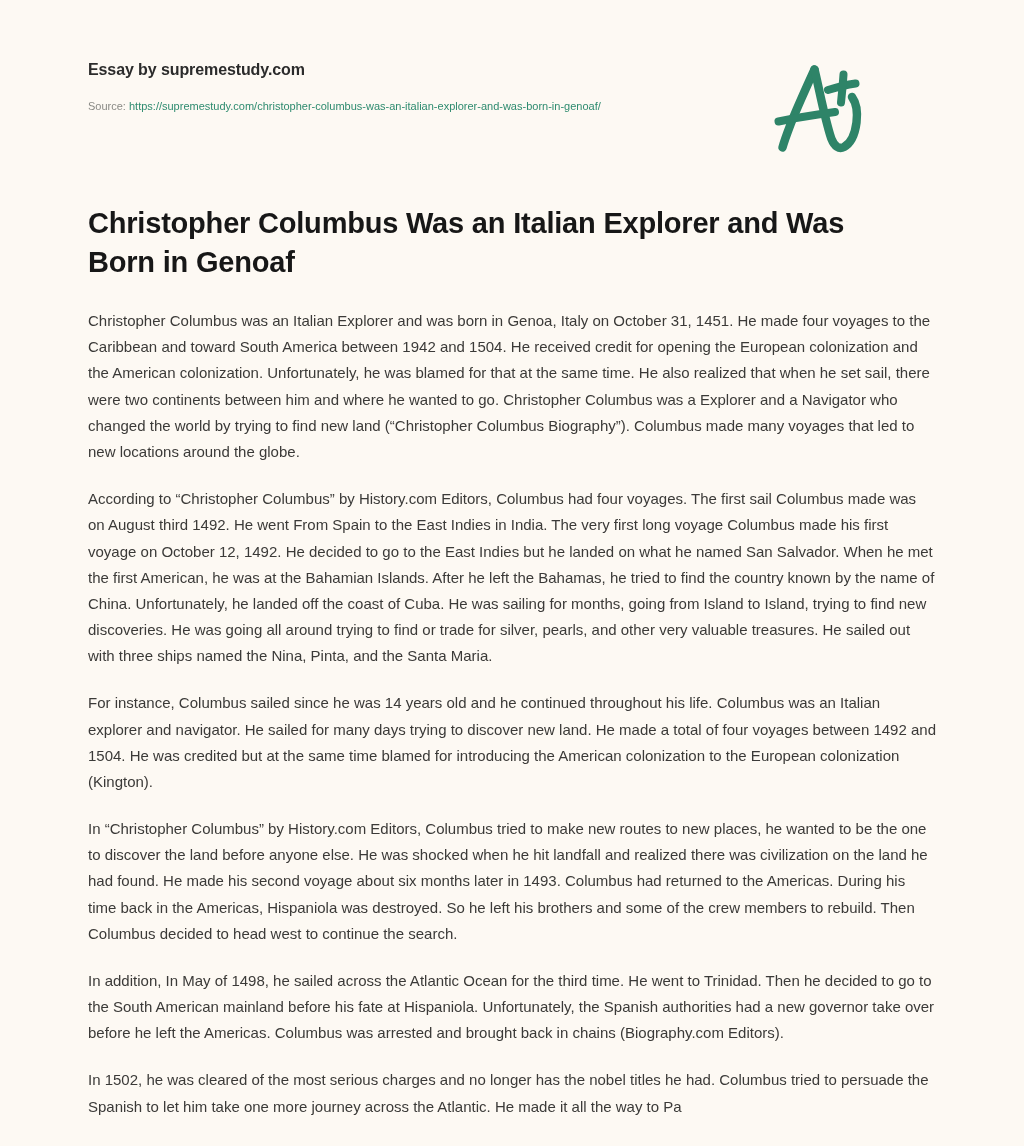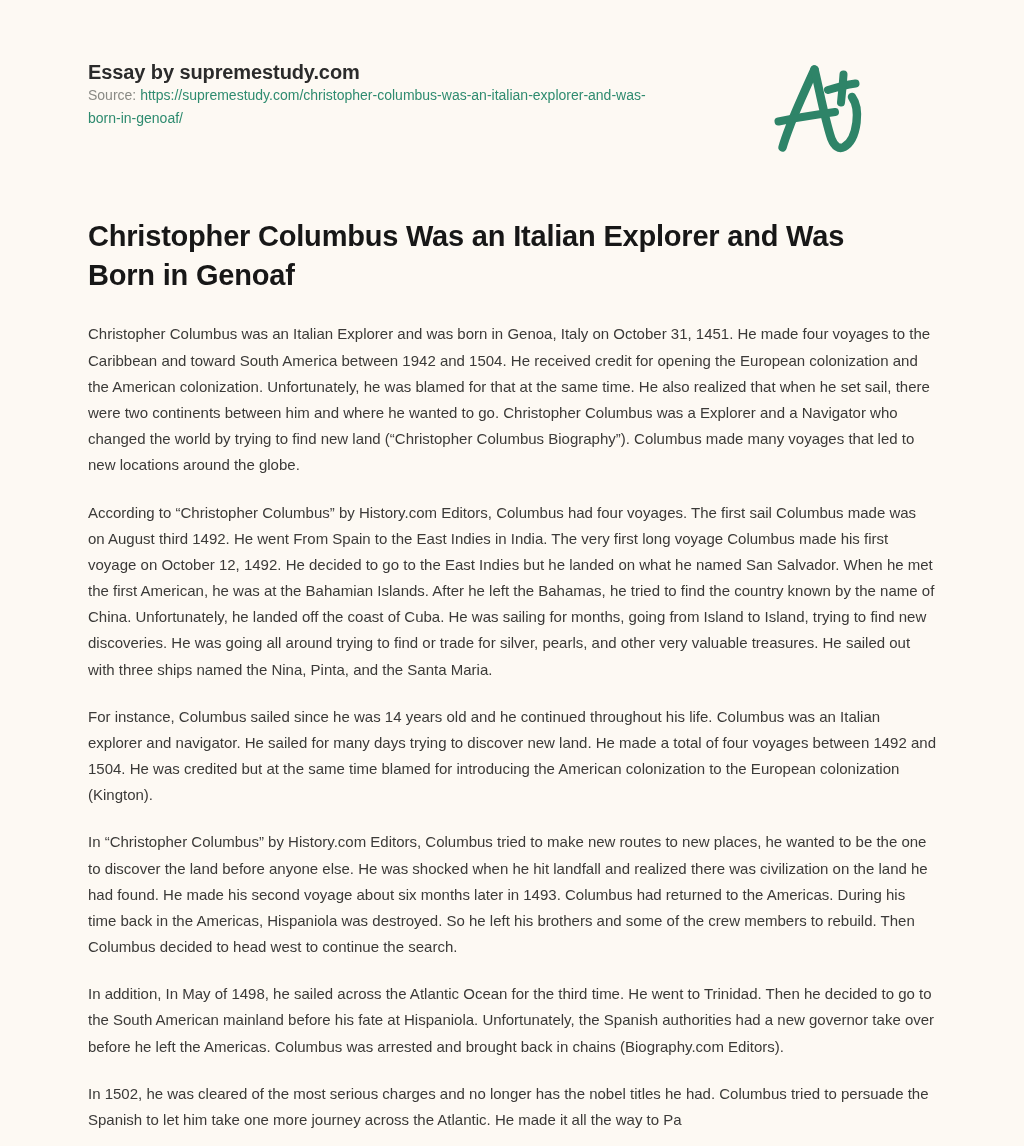--- a/index.html
+++ b/index.html
@@ -23,30 +23,31 @@
     padding: 0 88px;
   }
 
   
   .header {
     position: relative;
     padding-top: 60px;
   }
 
   .essay-by {
-    font-size: 20px;
+    font-size: 16px;
     font-weight: bold;
     color: #2b2b2b;
     letter-spacing: -0.1px;
     line-height: 1.2;
     margin: 0;
   }
 
   .source-line {
-    font-size: 14px;
+    margin-top: 19px;
+    font-size: 11px;
     line-height: 1.62;
     max-width: 560px;
     word-break: break-word;
   }
 
   .source-label {
     color: #8a8a85;
   }
 
   .source-url {

